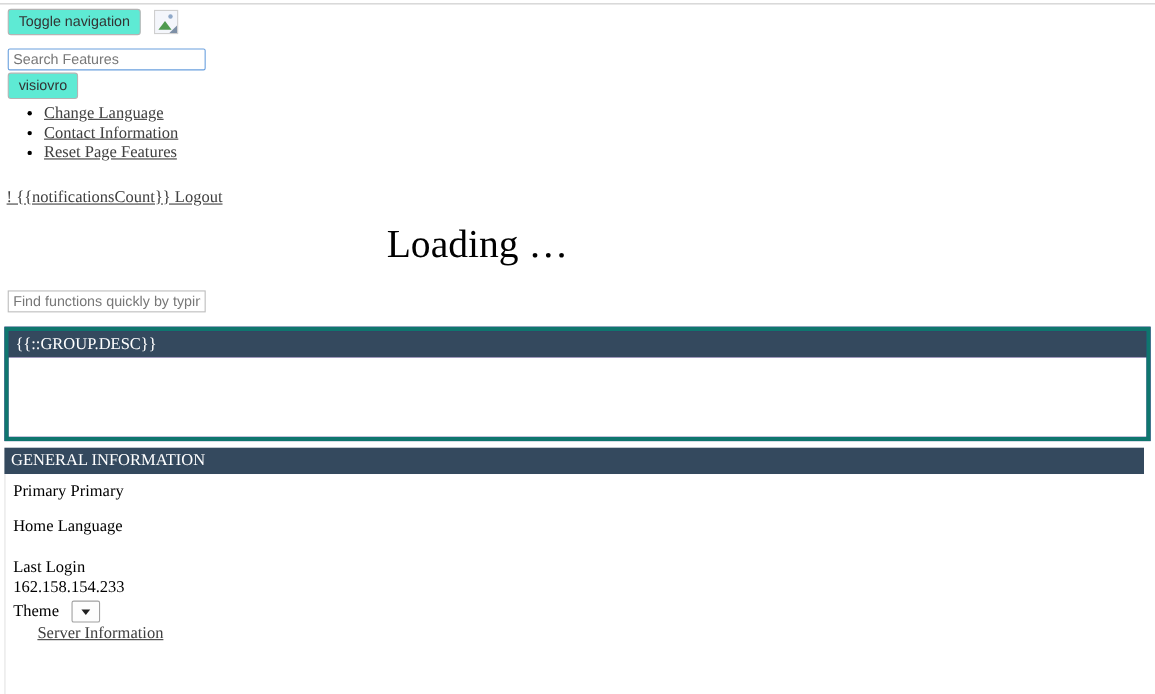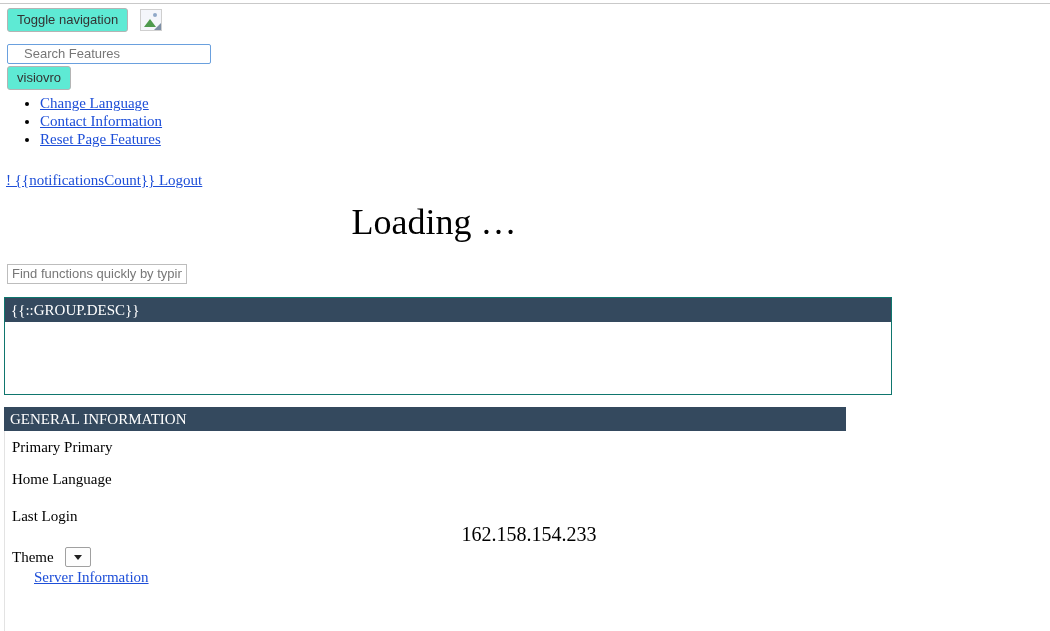--- a/index.html
+++ b/index.html
@@ -101,21 +101,21 @@
     position: absolute;
     left: 7px;
     top: 36px;
   }
   .search-input {
     font-family: "Liberation Sans", "DejaVu Sans", sans-serif;
     font-size: 13px;
     width: 170px;
     height: 14px;
     line-height: 14px;
-    padding: 2px 16px;
+    padding: 2px 4px;
     border: 1px solid #6aa0de;
     border-radius: 2px;
     outline: none;
     color: #1d4ed8;
     background: #fff;
   }
   .search-input::placeholder { color: #777; opacity: 1; }
 
   .user-row {
     position: absolute;
@@ -130,21 +130,21 @@
     margin: 0;
     padding: 0 0 0 40px;
     list-style: disc;
   }
   .navlist li {
     line-height: 18px;
     margin: 0;
     padding: 0;
   }
   a.link {
-    color: #1d4ed8;
+    color: #404040;
     text-decoration: underline;
     cursor: pointer;
   }
 
   .notif-row {
     position: absolute;
     left: 6px;
     top: 164px;
     white-space: nowrap;
   }
@@ -179,23 +179,23 @@
     outline: none;
     color: #555;
     background: #fff;
   }
   .quickfind::placeholder { color: #777; opacity: 1; }
 
   
   .panel {
     position: absolute;
     left: 4px;
-    width: 888px;
+    width: 1042px;
     background: #4c1d95;
-    border: 1px solid #0f766e;
+    border: 4px solid #0f766e;
     box-sizing: border-box;
   }
   .panel-heading {
     background: #34495e;
     color: #ffffff;
     font-size: 15px;
     line-height: 18px;
     padding: 3px 0 3px 6px;
     font-family: "Liberation Serif", "DejaVu Serif", serif;
   }
@@ -208,41 +208,40 @@
     top: 297px;
   }
 
   #panel-general {
     top: 407px;
     border: none;
     background: transparent;
     width: 1042px;
   }
   #panel-general .panel-heading {
-    width: 842px;
+    width: 1036px;
     box-sizing: border-box;
   }
   .general-body {
     border-left: 1px solid #e3e3e3;
     padding: 0;
     background: #fff;
     height: 208px;
     box-sizing: border-box;
   }
   .info-row {
     padding: 7px 0 7px 7px;
     line-height: 18px;
     font-size: 15px;
   }
   .info-row.tight { padding-top: 0; padding-bottom: 0; }
   .info-value {
     padding-left: 7px;
     line-height: 19px;
-    font-size: 20px;
-    text-align: center;
+    font-size: 15px;
   }
   .theme-row {
     padding-left: 7px;
     line-height: 22px;
     white-space: nowrap;
   }
   .theme-label { display: inline-block; vertical-align: middle; }
   .theme-select {
     display: inline-block;
     vertical-align: middle;

